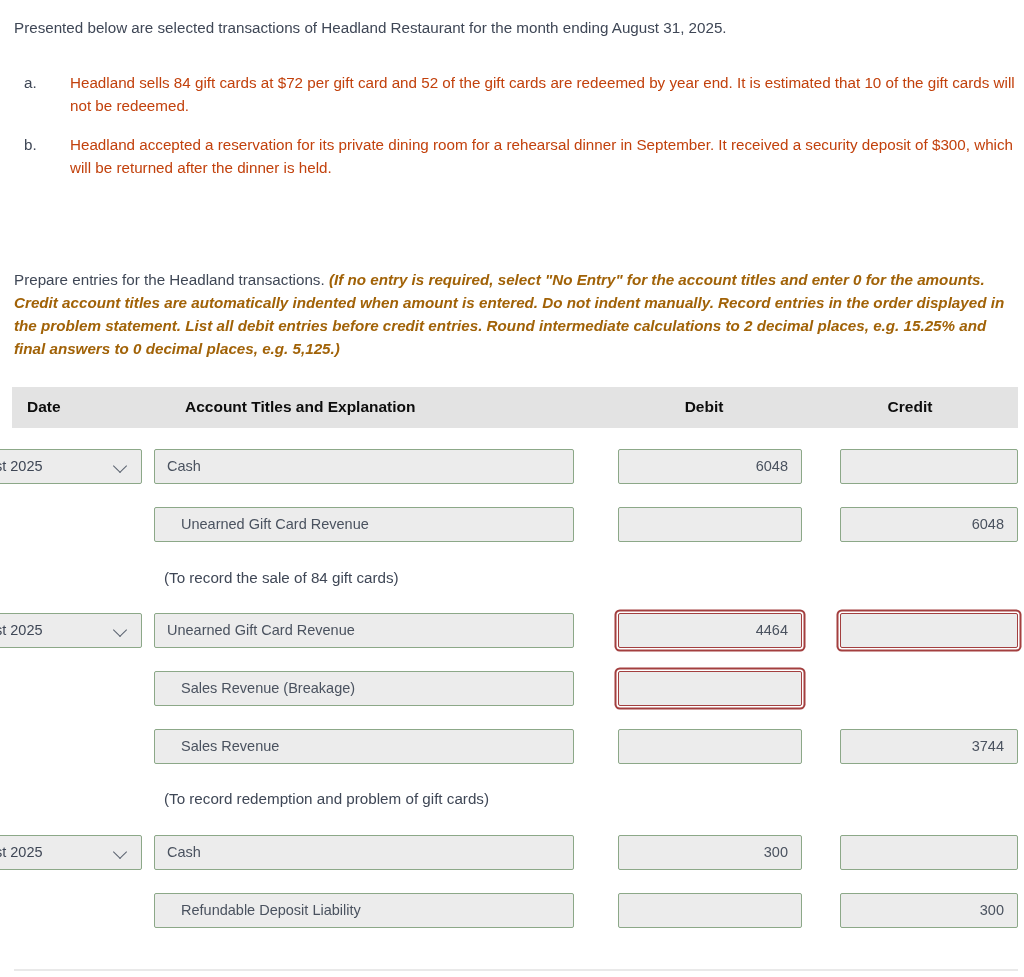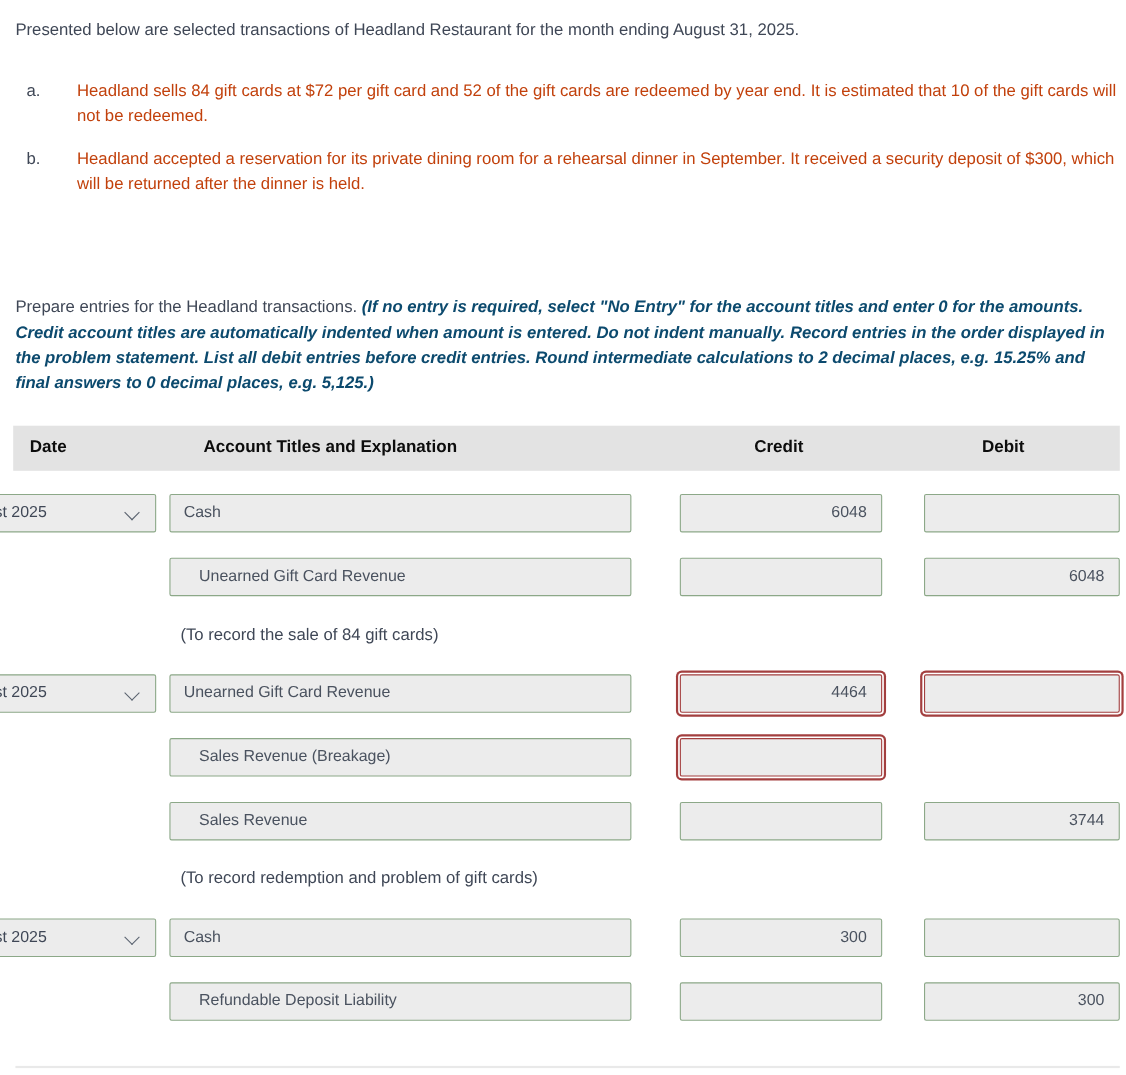--- a/index.html
+++ b/index.html
@@ -60,21 +60,21 @@
   .instructions {
     position: absolute;
     left: 14px;
     top: 268px;
     width: 1003px;
     font-size: 15.2px;
     line-height: 1.52;
     color: #3f4756;
   }
   .instructions .req {
-    color: #0c4a6e;
+    color: #a16207;
     font-style: italic;
     font-weight: bold;
   }
 
   
   .journal {
     position: absolute;
     left: 12px;
     top: 387px;
     width: 1006px;
@@ -214,22 +214,22 @@
     </div>
   </div>
 
   <div class="instructions"><span>Prepare entries for the Headland transactions. </span><span class="req">(If no entry is required, select "No Entry" for the account titles and enter 0 for the amounts. Credit account titles are automatically indented when amount is entered. Do not indent manually. Record entries in the order displayed in the problem statement. List all debit entries before credit entries. Round intermediate calculations to 2 decimal places, e.g. 15.25% and final answers to 0 decimal places, e.g. 5,125.)</span></div>
 
   <div class="journal">
 
     <div class="jrow thead">
       <div class="th col-date">Date</div>
       <div class="th col-acct">Account Titles and Explanation</div>
+      <div class="th col-debit">Debit</div>
       <div class="th col-credit">Credit</div>
-      <div class="th col-debit">Debit</div>
     </div>
 
     <div class="tbody">
 
       <div class="line">
         <div class="date-cell">
           <div class="date-select">
             <span class="dtext">st 2025</span>
             <span class="chev"></span>
           </div>

